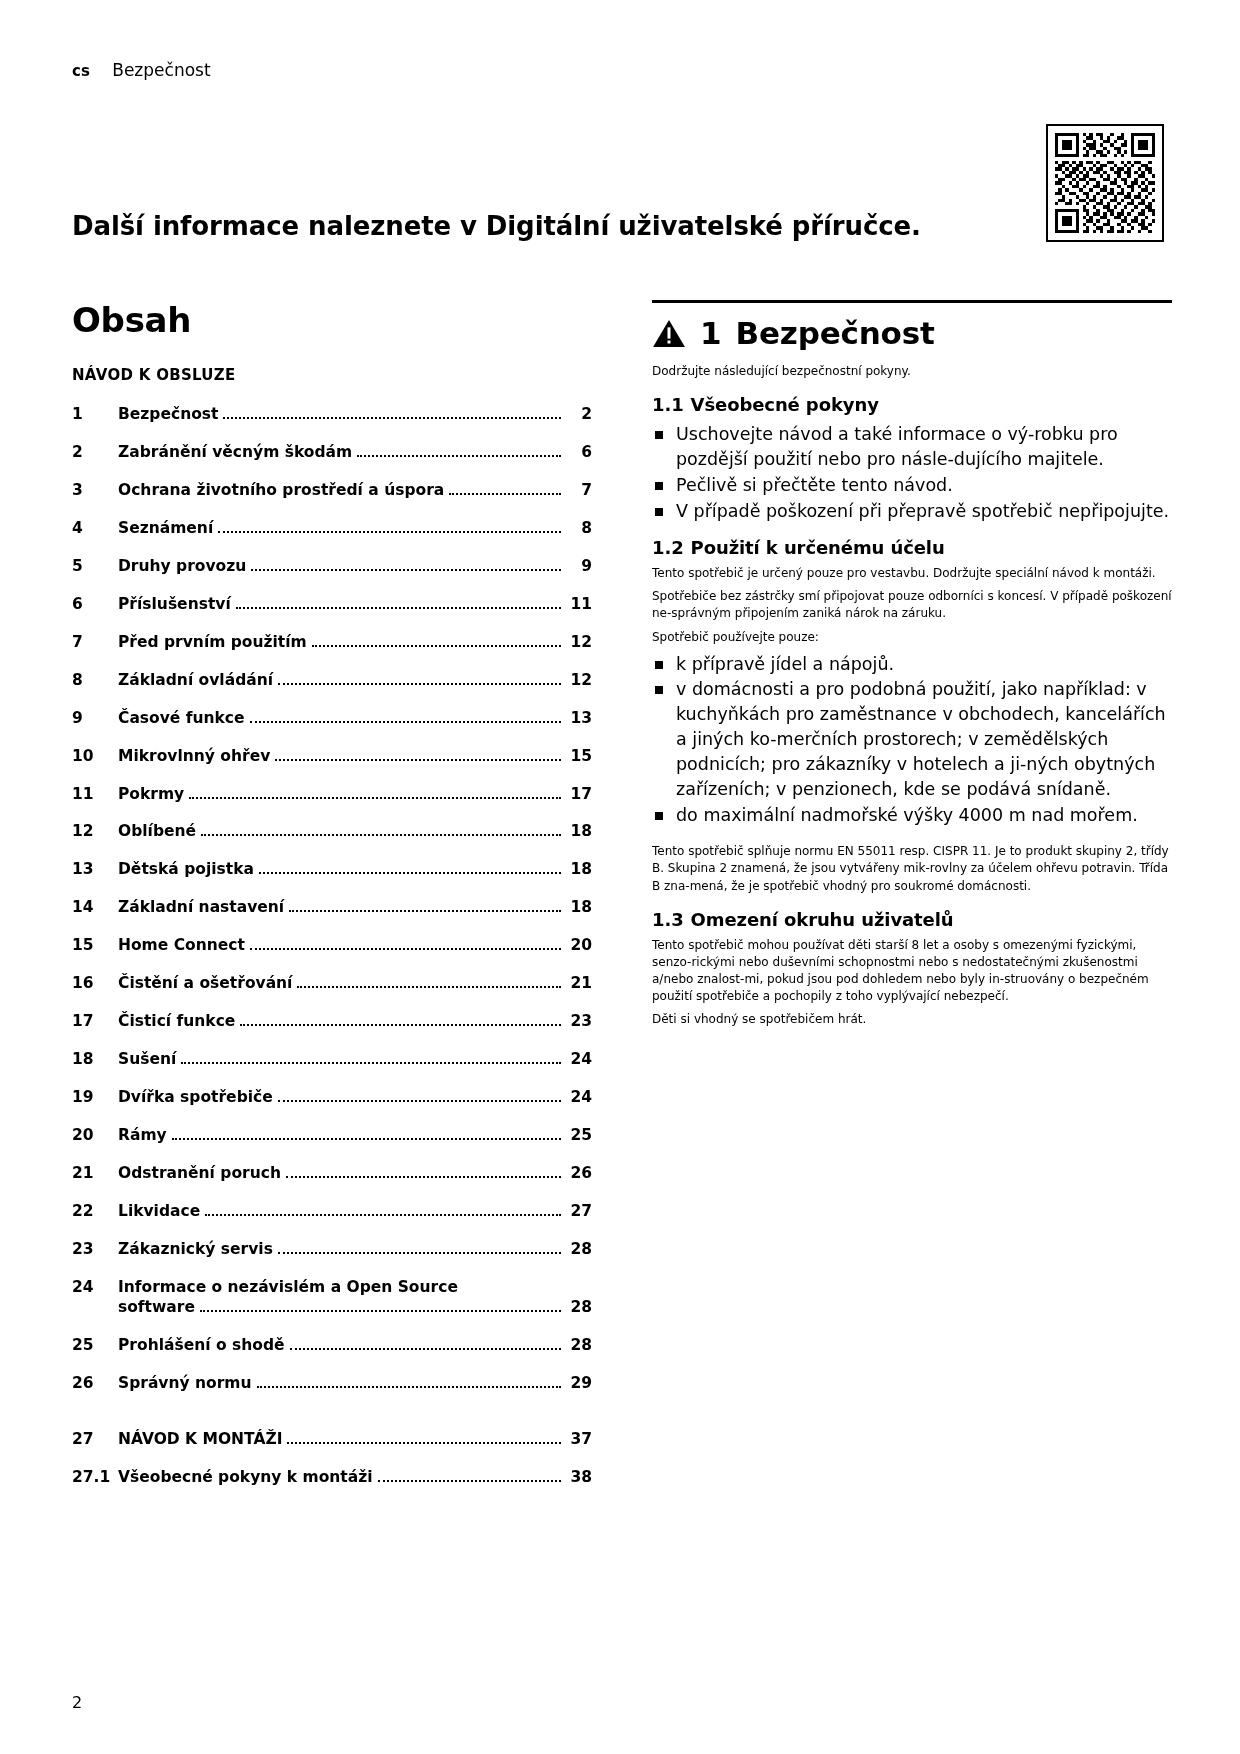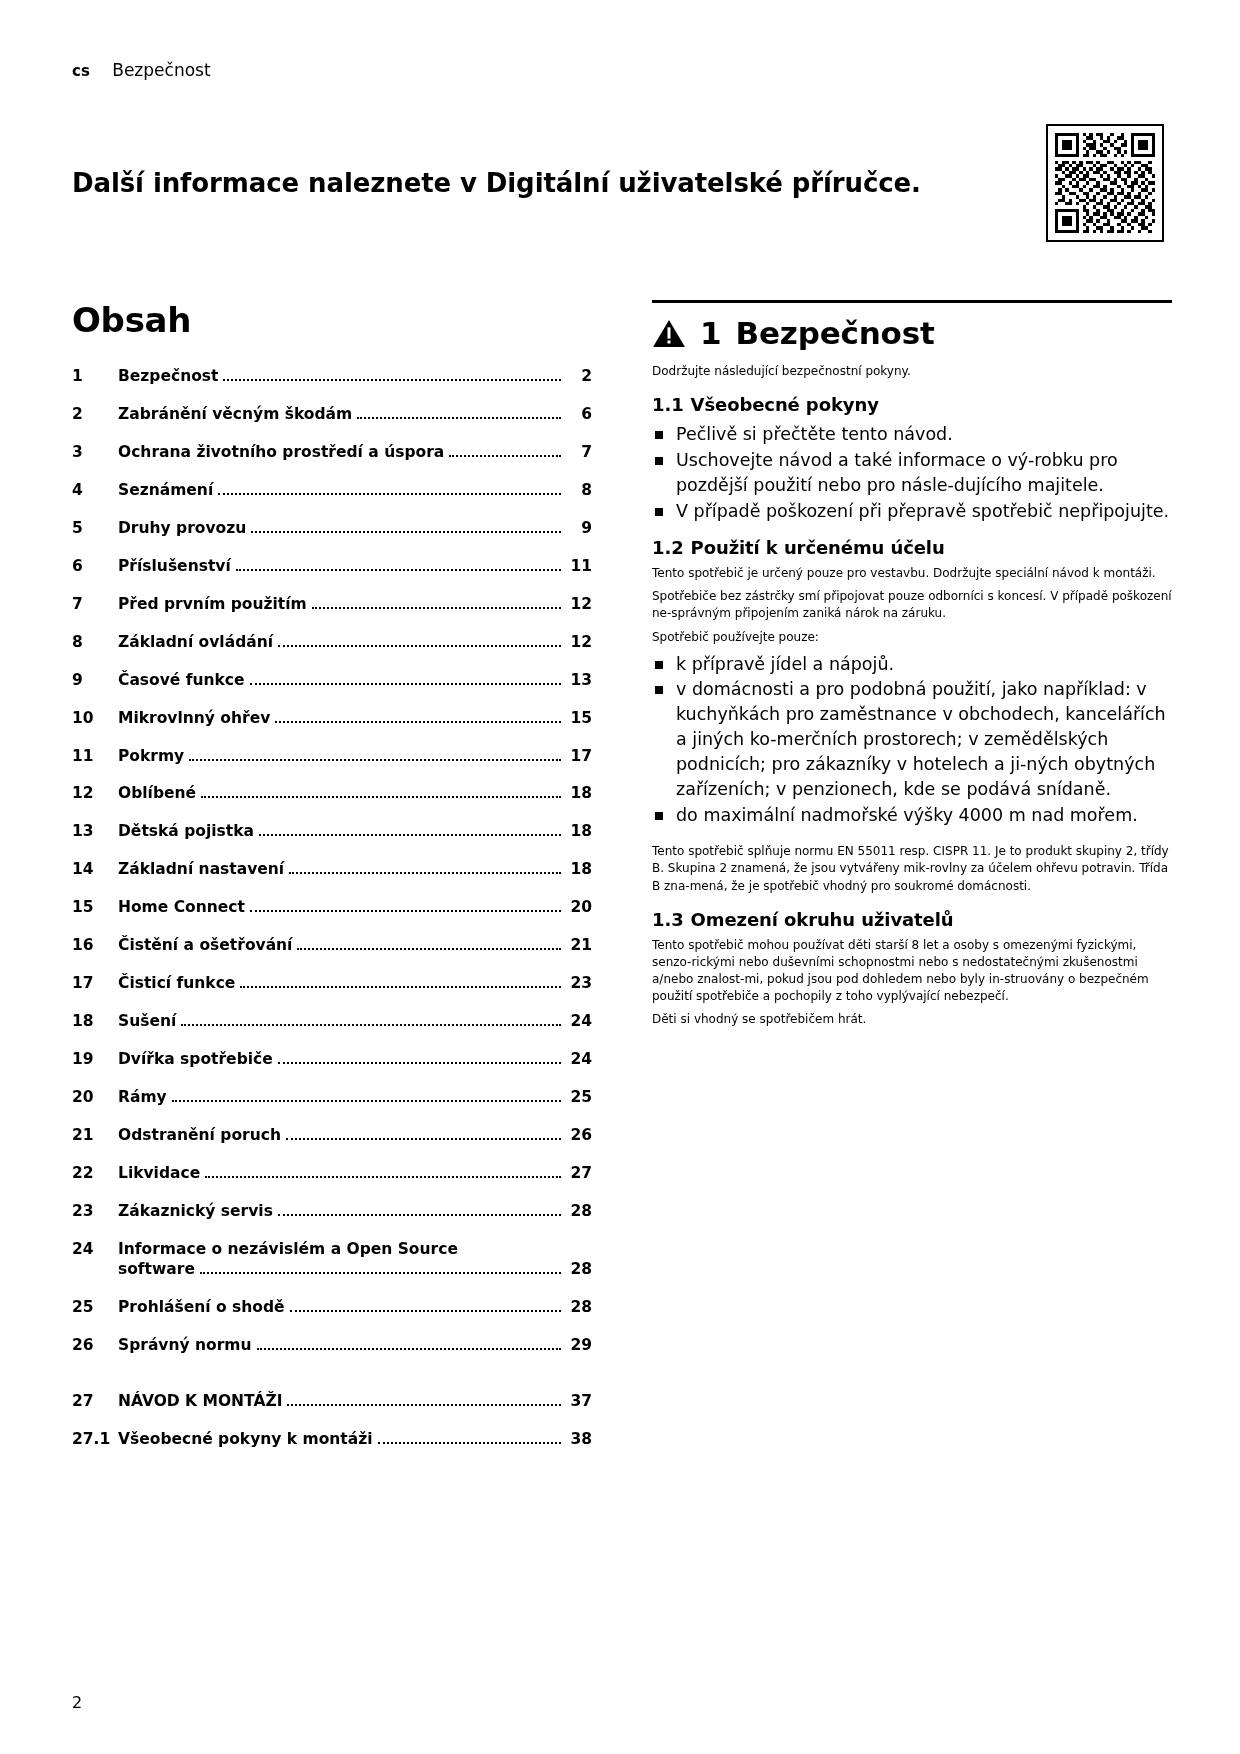--- a/index.html
+++ b/index.html
@@ -40,21 +40,21 @@
   }
   .header .chapter {
     font-weight: 400;
     font-size: 17px;
   }
 
   
   .title-row {
     display: flex;
     justify-content: space-between;
-    align-items: center;
+    align-items: flex-end;
     margin-top: 44px;
   }
   .doc-title {
     font-size: 26px;
     font-weight: 700;
     line-height: 1.25;
     max-width: 870px;
     letter-spacing: -0.1px;
   }
   .qr-box {
@@ -446,20 +446,21 @@
             <rect x="27" y="28" width="1" height="1"></rect>
         </g>
       </svg>
     </div>
   </div>
 
   <div class="columns">
 
     <div class="col-left">
       <h1 class="obsah">Obsah</h1>
+      <div class="toc-section">NÁVOD K OBSLUZE</div>
 
       <div class="toc-item">
         <span class="toc-num">1</span>
         <span class="toc-label">Bezpečnost</span>
         <span class="toc-dots"></span>
         <span class="toc-page">2</span>
       </div>
       <div class="toc-item">
         <span class="toc-num">2</span>
         <span class="toc-label">Zabránění věcným škodám</span>
@@ -642,22 +643,22 @@
         <span class="safety-num">1</span>
         <span class="safety-title">Bezpečnost</span>
       </div>
 
       <p class="body-text">Dodržujte následující bezpečnostní pokyny.</p>
 
       <h2 class="sub">
         <span class="n">1.1</span><span>Všeobecné pokyny</span>
       </h2>
       <ul class="bullets">
+        <li>Uschovejte návod a také informace o vý-robku pro pozdější použití nebo pro násle-dujícího majitele.</li>
         <li>Pečlivě si přečtěte tento návod.</li>
-        <li>Uschovejte návod a také informace o vý-robku pro pozdější použití nebo pro násle-dujícího majitele.</li>
         <li>V případě poškození při přepravě spotřebič nepřipojujte.</li>
       </ul>
 
       <h2 class="sub">
         <span class="n">1.2</span><span>Použití k určenému účelu</span>
       </h2>
       <p class="body-text">Tento spotřebič je určený pouze pro vestavbu. Dodržujte speciální návod k montáži.</p>
       <p class="body-text">Spotřebiče bez zástrčky smí připojovat pouze odborníci s koncesí. V případě poškození ne-správným připojením zaniká nárok na záruku.</p>
       <p class="body-text">Spotřebič používejte pouze:</p>
       <ul class="bullets">

